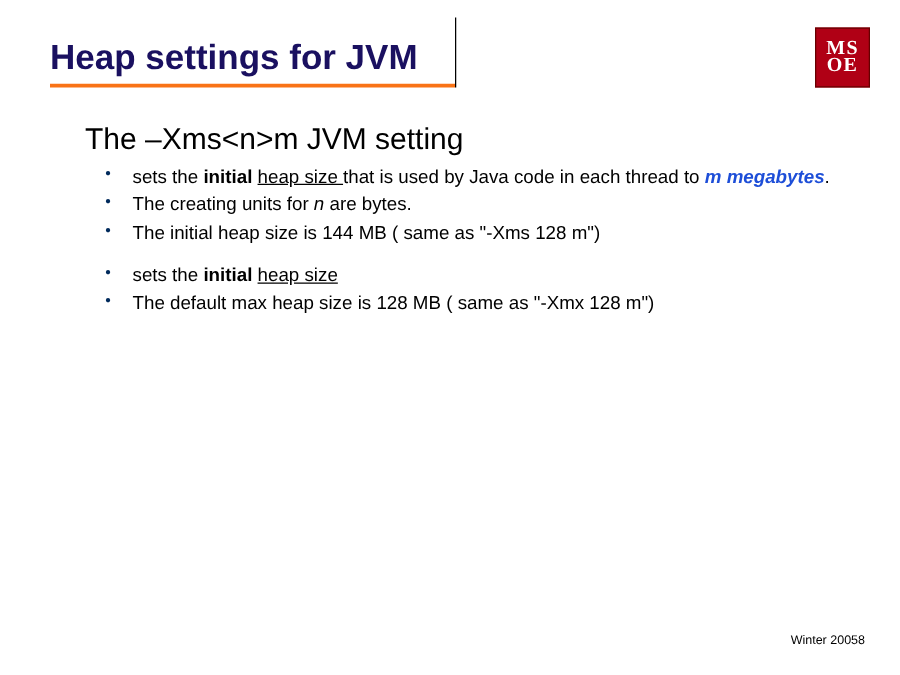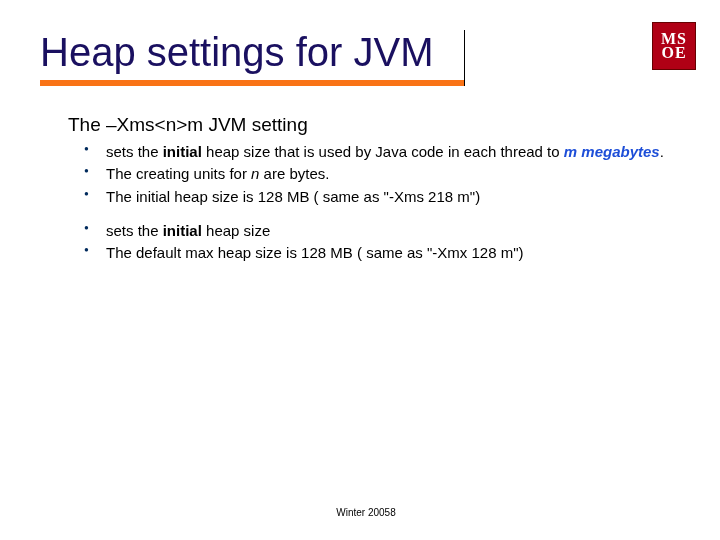--- a/index.html
+++ b/index.html
@@ -2,35 +2,35 @@
 <html><head>
 <meta charset="utf-8">
 <style>
   * { box-sizing: border-box; margin: 0; padding: 0; }
   html, body { width: 720px; height: 540px; background: #fff; font-family: Arial, Helvetica, sans-serif; color: #000; }
   .slide { position: relative; width: 720px; height: 540px; padding: 30px 40px 0 40px; }
   .logo { position: absolute; top: 22px; right: 20px; width: 48px; height: 48px; }
   .logo-box { width: 44px; height: 48px; background: #b00015; border: 1px solid #600; display: flex; flex-direction: column; align-items: center; justify-content: center; line-height: 0.9; }
   .logo-box span { color: #fff; font-weight: bold; font-size: 16px; font-family: Georgia, 'Times New Roman', serif; letter-spacing: 1px; }
   .title-wrap { display: flex; align-items: flex-end; }
-  .title { font-size: 40px; font-weight: normal; color: #1a1060; padding-bottom: 5px; border-bottom: 6px solid #f97316; display: inline-block; padding-right: 30px; }
+  .title { font-size: 28px; font-weight: bold; color: #1a1060; padding-bottom: 5px; border-bottom: 3px solid #f97316; display: inline-block; padding-right: 30px; }
   .vline { width: 1px; height: 56px; background: #000; margin-top: -20px; }
   .body { margin-top: 28px; padding-left: 28px; padding-right: 10px; }
   .para { font-size: 17px; line-height: 1.25; margin-bottom: 18px; word-spacing: normal; }
   .para .i { font-style: italic; }
   .para .b { font-weight: bold; }
-  .subhead { font-size: 19px; margin-bottom: 6px; }
+  .subhead { font-size: 24px; margin-bottom: 6px; }
   ul.bul { list-style: none; padding-left: 16px; margin-bottom: 14px; }
   ul.bul li { position: relative; font-size: 15px; line-height: 1.35; padding-left: 22px; margin-bottom: 2px; }
   ul.bul li::before { content: "●"; position: absolute; left: 0; top: 2px; font-size: 8px; color: #002a5c; }
   .b { font-weight: bold; }
   .i { font-style: italic; }
-  .u { }
+  .u { text-decoration: underline; }
   .red { color: #1d4ed8; }
-  .footer { position: absolute; bottom: 22px; left: 0; width: 720px; display: flex; align-items: flex-start; justify-content: center; padding: 0 28px 0 40px; font-size: 10px; color: #000; }
+  .footer { position: absolute; bottom: 22px; left: 0; width: 720px; display: flex; align-items: flex-start; justify-content: flex-end; padding: 0 28px 0 40px; font-size: 10px; color: #000; }
   .footer .center { text-align: center; line-height: 1.2; }
 </style>
 </head>
 <body>
 
 <div class="slide">
 
   <div class="logo">
     <div class="logo-box">
       <span>MS</span>
@@ -48,21 +48,21 @@
 
     <p class="subhead">The –Xms&lt;n&gt;m JVM setting</p>
     <ul class="bul">
       <li>
         <span>sets the </span><span class="b">initial </span><span class="u">heap size </span><span>that is used by Java code in each thread to </span><span class="red i b">m megabytes</span><span>.</span>
       </li>
       <li>
         <span>The creating units for </span><span class="i">n</span><span> are bytes.</span>
       </li>
       <li>
-        <span>The initial heap size is 128 MB ( same as "-Xms 218 m")</span>
+        <span>The initial heap size is 144 MB ( same as "-Xms 128 m")</span>
       </li>
     </ul>
 
     <ul class="bul">
       <li>
         <span>sets the </span><span class="b">initial </span><span class="u">heap size</span>
       </li>
       <li>
         <span>The default max heap size is 128 MB ( same as "-Xmx 128 m")</span>
       </li>

